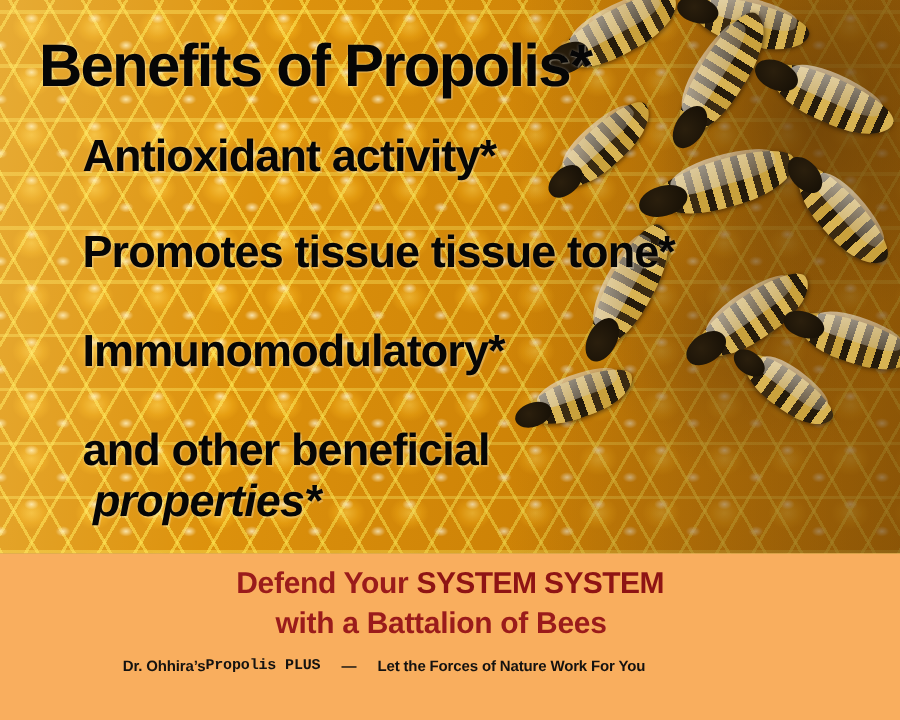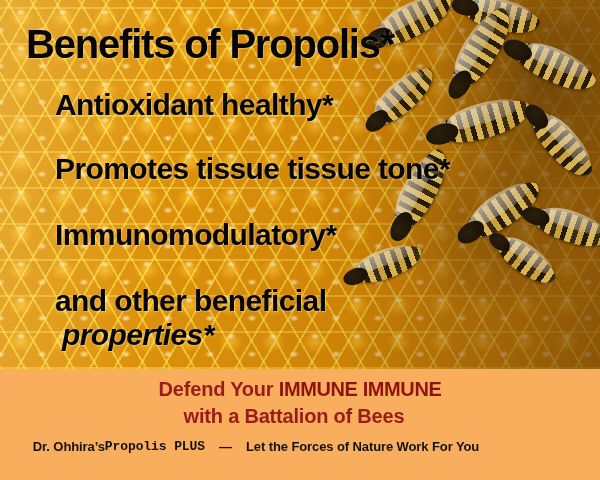--- a/index.html
+++ b/index.html
@@ -115,21 +115,21 @@
   }
   #b-line1 .strong{font-weight:bold;color:#8E1414;letter-spacing:-0.4px;}
   #b-line2{
     position:absolute;left:0;top:36px;width:588px;text-align:center;
     font-size:20px;font-weight:bold;color:#9A1B1B;letter-spacing:-0.2px;
     white-space:nowrap;
   }
   #b-footer{
     position:absolute;left:0;top:70px;width:512px;
     display:flex;align-items:center;justify-content:center;
-    font-size:13px;color:#141210;white-space:nowrap;
+    font-size:10px;color:#141210;white-space:nowrap;
   }
   #b-footer .brandline{font-weight:bold;letter-spacing:-0.1px;}
   #b-footer .brandname{font-weight:bold;letter-spacing:-0.1px;font-family:Liberation Mono, monospace;}
   #b-footer .dash{
     margin:0 14px;font-weight:bold;
   }
   #b-footer .tagline{font-weight:bold;letter-spacing:-0.1px;}
 </style>
 </head>
 <body>
@@ -189,31 +189,31 @@
         </div>
       <div class="bee" style="width:70px;height:25px;top:248px;left:150px;transform:rotate(36deg);">
           <span class="wing"></span>
           <span class="head"></span>
         </div>
     </div>
   </div>
 
   <div id="headlines">
     <div class="line" id="t-title">Benefits of Propolis*</div>
-    <div class="line" id="t-b1">Antioxidant healthy*</div>
+    <div class="line" id="t-b1">Antioxidant activity*</div>
     <div class="line" id="t-b2">Promotes tissue tissue tone*</div>
     <div class="line" id="t-b3">Immunomodulatory*</div>
     <div class="line" id="t-b4a">and other beneficial</div>
     <div class="line" id="t-b4b">properties*</div>
   </div>
 
   <div id="banner">
 
     <div id="b-line1">
-      <span>Defend Your </span><span class="strong">IMMUNE IMMUNE</span>
+      <span>Defend Your </span><span class="strong">SYSTEM SYSTEM</span>
     </div>
 
     <div id="b-line2">with a Battalion of Bees</div>
 
     <div id="b-footer">
       <span class="brandline">Dr. Ohhira’s </span>
         <span class="brandname">Propolis PLUS</span>
       <span class="dash">—</span>
       <span class="tagline">Let the Forces of Nature Work For You</span>
     </div>

